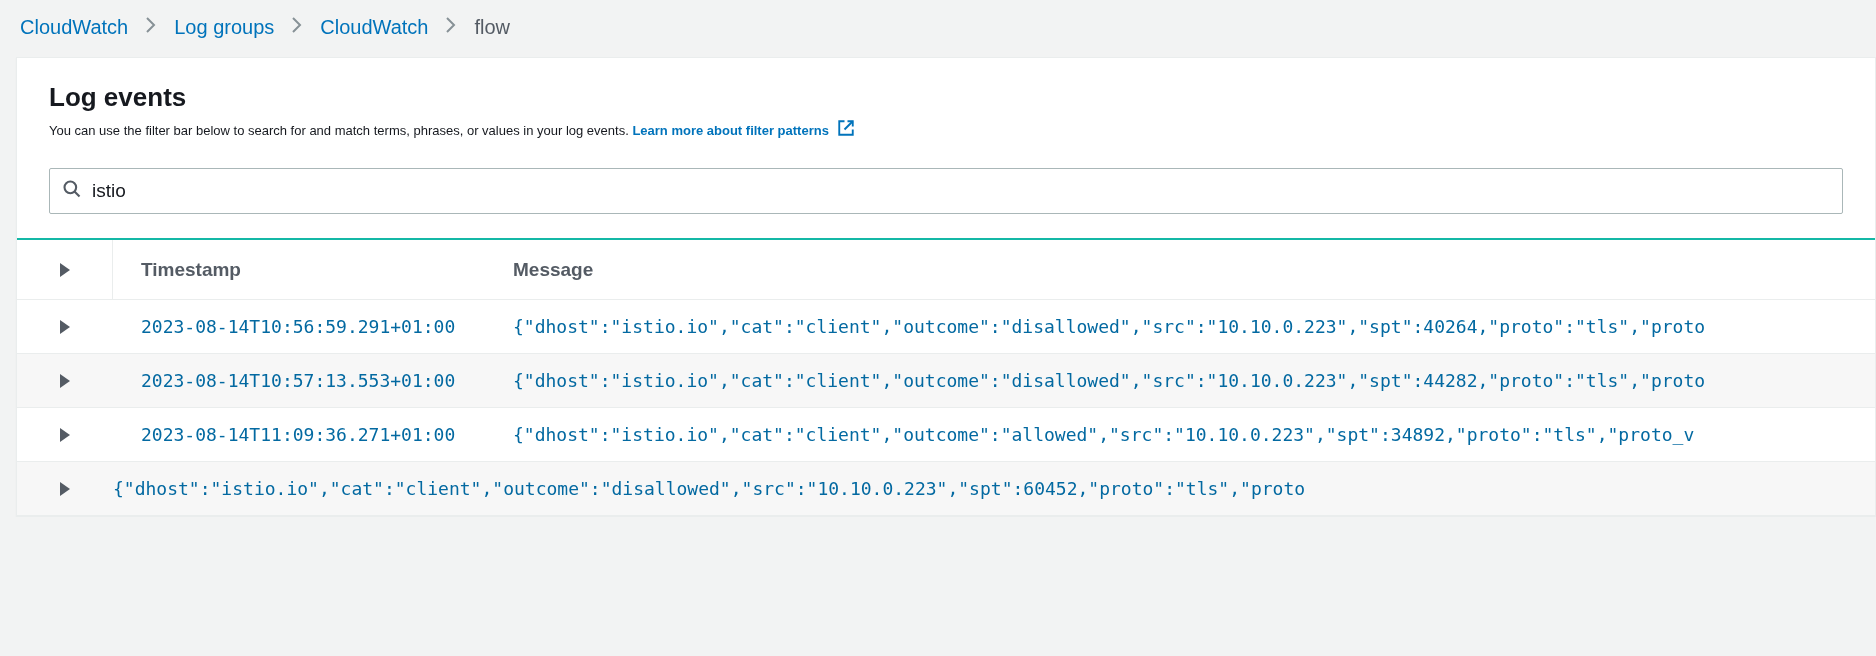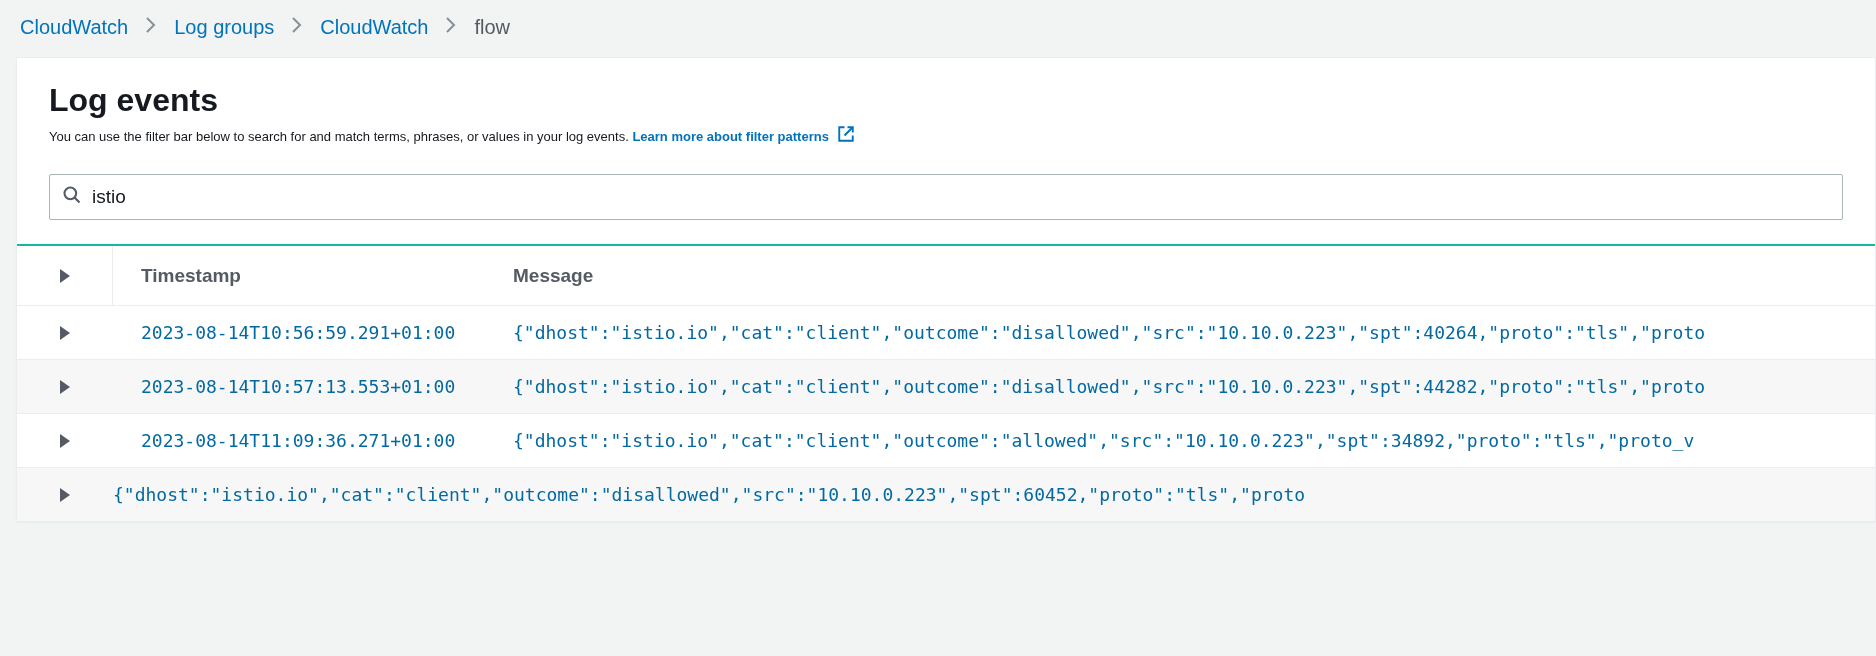--- a/index.html
+++ b/index.html
@@ -35,21 +35,21 @@
     background: #ffffff;
     border: 1px solid #eaeded;
     box-shadow: 0 1px 1px rgba(0,0,0,0.05);
     padding: 24px 0 0 0;
     overflow: hidden;
   }
   .panel-header {
     padding: 0 32px 20px 32px;
   }
   .panel-title {
-    font-size: 32px;
+    font-size: 26px;
     font-weight: 700;
     color: #16191f;
     margin-bottom: 6px;
   }
   .panel-sub {
     font-size: 13px;
     color: #16191f;
   }
   .panel-sub a {
     color: #0073bb;

